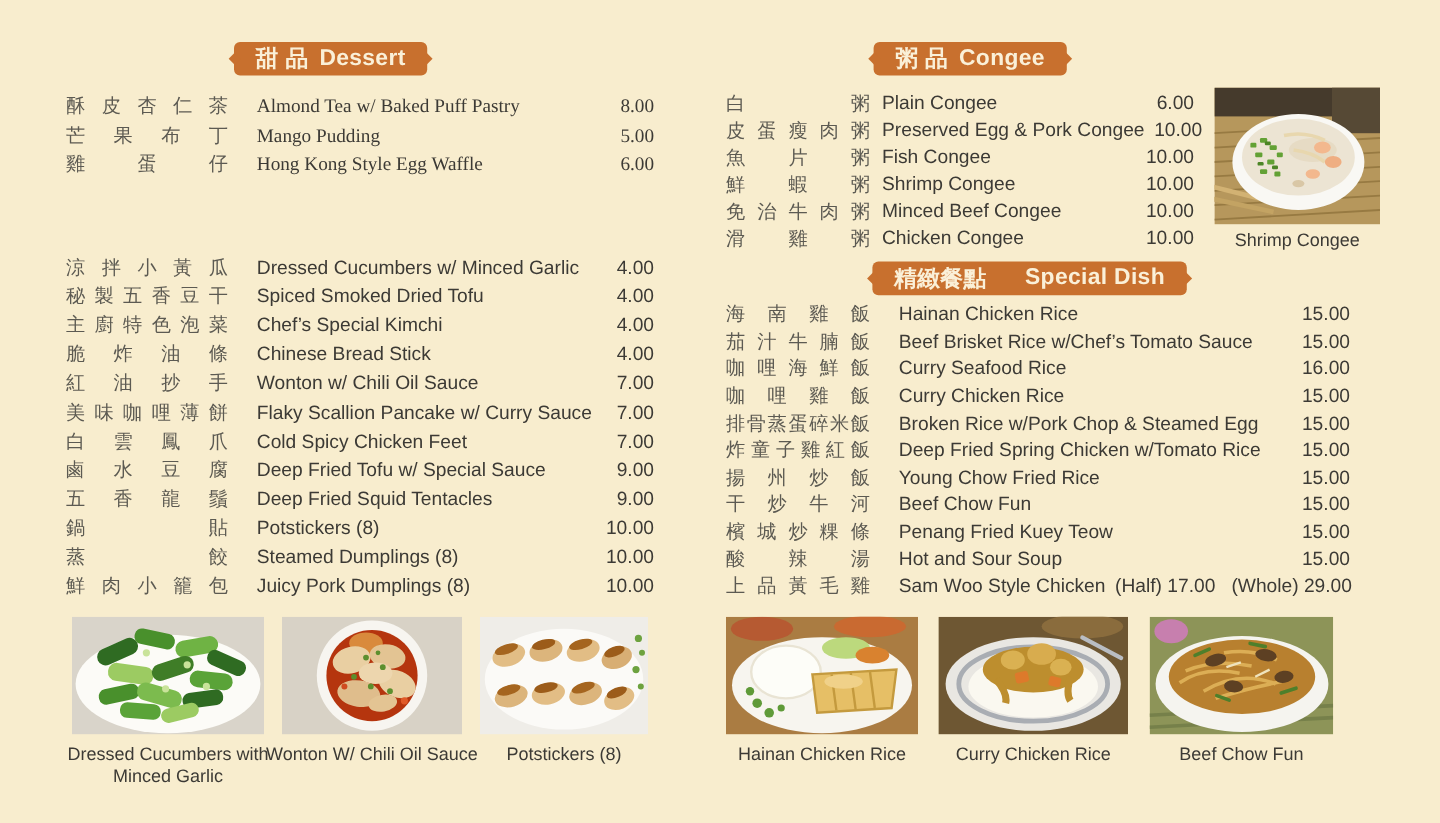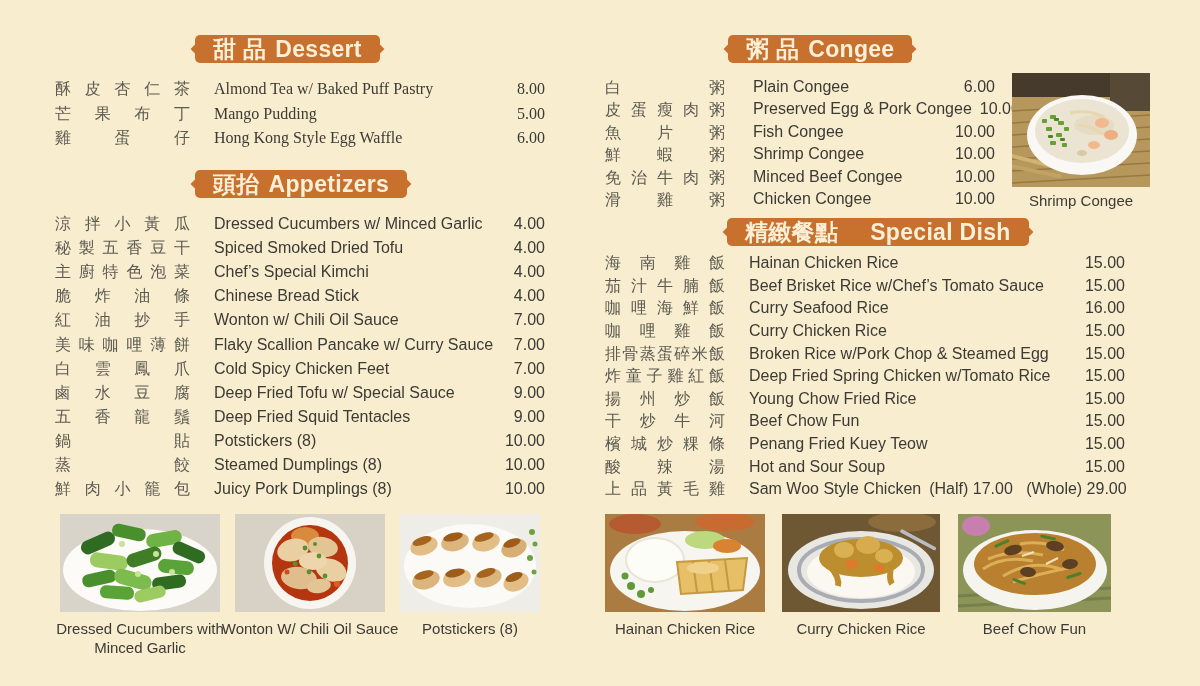--- a/index.html
+++ b/index.html
@@ -11,21 +11,21 @@
   }
   html,body{margin:0;padding:0;background:var(--bg);}
   .canvas{
     position:relative;width:1200px;height:686px;background:var(--bg);
     overflow:hidden;color:var(--ink);
     font-family:"Liberation Sans",sans-serif;
   }
   .badge{
     position:absolute;height:28px;display:flex;align-items:center;gap:9px;
     padding:0 18px;background:var(--accent);color:var(--badge-ink);
-    font-weight:bold;font-size:23px;border-radius:5px;letter-spacing:.3px;
+    font-weight:bold;font-size:19px;border-radius:5px;letter-spacing:.3px;
     white-space:nowrap;
   }
   .badge::before,.badge::after{
     content:"";position:absolute;top:50%;width:7px;height:7px;
     background:var(--accent);transform:translateY(-50%) rotate(45deg);
   }
   .badge::before{left:-3px}
   .badge::after{right:-3px}
   .rows{position:absolute;}
   .row{display:flex;align-items:center;}
@@ -37,43 +37,39 @@
   .price{flex:none;margin-left:8px;font-size:16px;white-space:nowrap;text-align:right;}
   .sec-left{left:55px;width:490px;}
   .sec-left .zh{width:135px;}
   .dessert-rows{top:77px;font-family:Liberation Serif, serif;}
   .dessert-rows .row{height:24.5px;}
   .appetizer-rows{top:212px;}
   .appetizer-rows .row{height:24.1px;}
   .congee-rows{left:605px;top:73px;width:390px;}
   .congee-rows .row{height:22.5px;align-items:flex-end;}
   .congee-rows .zh{width:120px;}
-  .congee-rows .en{margin-left:28px;}
+  .congee-rows .en{margin-left:10px;}
   .special-rows{left:605px;top:252px;width:520px;}
   .special-rows .row{height:22.6px;}
   .special-rows .zh{width:120px;}
   .photo{position:absolute;}
   .photo svg{display:block;width:100%;height:100%;}
   .caption{
     position:absolute;font-size:15px;line-height:19px;text-align:center;
     color:var(--ink);
   }
 </style>
 </head>
 <body>
 
 <div class="canvas">
 
   <div class="badge" style="left:195px;top:35px;">
     <span>甜 品</span>
     <span>Dessert</span>
-  </div>
-  <div class="badge" style="left:195px;top:170px;">
-    <span>頭抬</span>
-    <span>Appetizers</span>
   </div>
   <div class="badge" style="left:728px;top:35px;">
     <span>粥 品</span>
     <span>Congee</span>
   </div>
   <div class="badge" style="left:727px;top:218px;gap:32px;">
     <span>精緻餐點</span>
     <span>Special Dish</span>
   </div>
 

